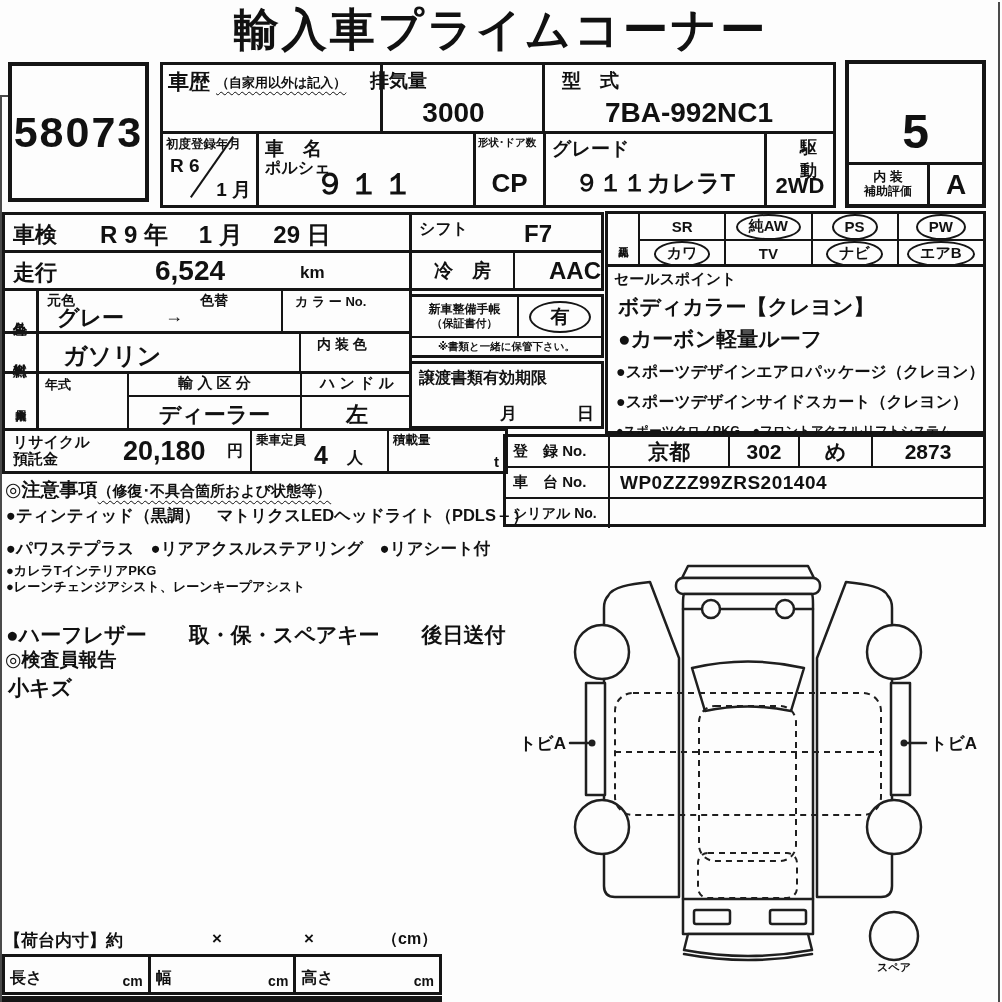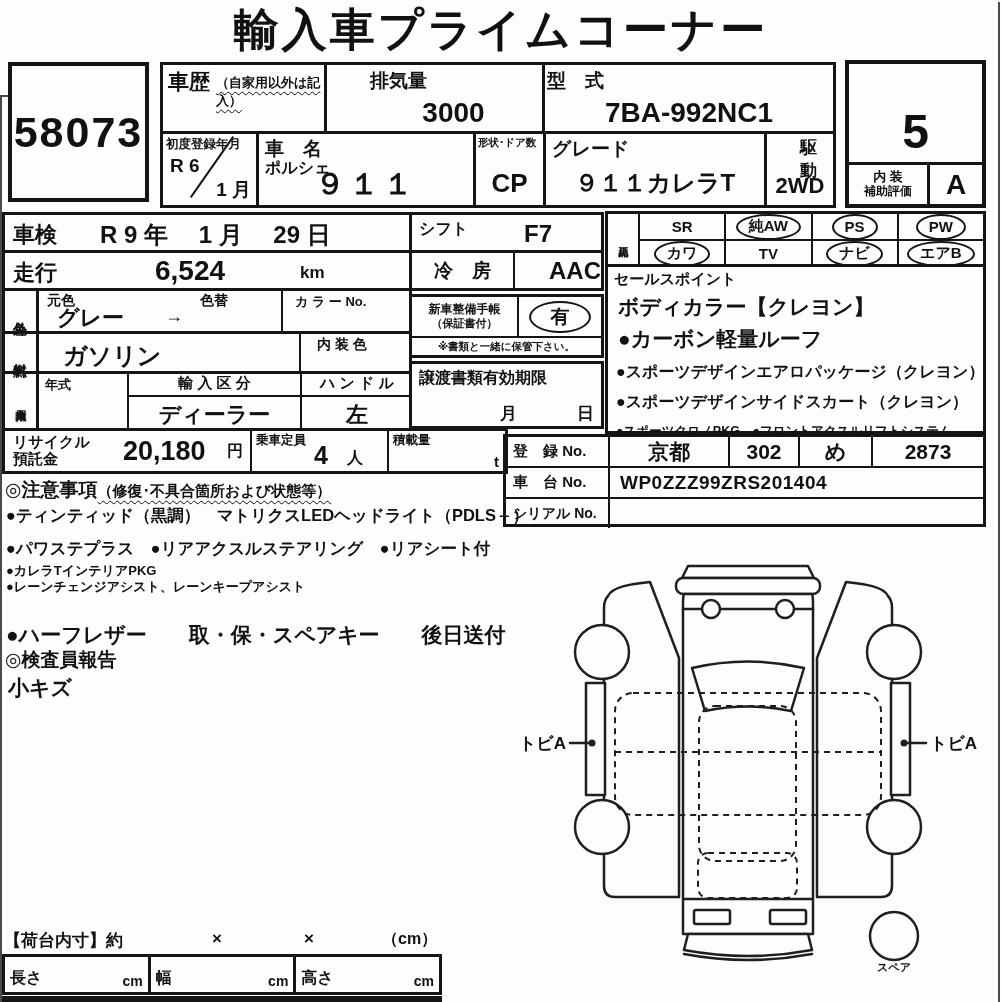--- a/index.html
+++ b/index.html
@@ -67,30 +67,30 @@
   <div class="abs edge" style="left:998px;top:2px;width:2px;height:1000px;"></div>
 
   <div class="abs title">輸入車プライムコーナー</div>
 
   <div class="abs b4 center" style="left:8px;top:62px;width:141px;height:140px;">
     <span class="lot-num">58073</span>
   </div>
 
   <div class="abs b3" style="left:160px;top:62px;width:676px;height:146px;">
 
-    <div class="cell" style="left:0;top:0;width:164px;height:66px;border-right:3px solid #151515;padding-left:36px;">
+    <div class="cell" style="left:0;top:0;width:220px;height:66px;border-right:3px solid #151515;padding-left:36px;">
       <span class="lb" style="position:absolute;left:5px;top:3px;font-size:21px;">車歴</span>
       <span class="lb wavy" style="position:absolute;left:53px;top:9px;font-size:13px;">（自家用以外は記入）</span>
     </div>
     <div class="cell" style="left:202px;top:0;width:180px;height:66px;border-right:3px solid #151515;">
       <span class="lb" style="position:absolute;left:5px;top:3px;font-size:19px;">排気量</span>
       <span class="lb" style="position:absolute;left:0;right:0;bottom:2px;text-align:center;font-size:28px;">3000</span>
     </div>
     <div class="cell" style="left:382px;top:0;width:288px;height:66px;">
-      <span class="lb" style="position:absolute;left:2px;top:3px;font-size:19px;">型　式</span>
+      <span class="lb" style="position:absolute;left:17px;top:3px;font-size:19px;">型　式</span>
       <span class="lb" style="position:absolute;left:0;right:0;bottom:2px;text-align:center;font-size:28px;">7BA-992NC1</span>
     </div>
 
     <div class="cell" style="left:0;top:66px;width:670px;height:74px;border-top:3px solid #151515;">
       <div class="cell" style="left:0;top:0;width:96px;height:71px;border-right:3px solid #151515;">
         <span class="lb nowrap" style="position:absolute;left:3px;top:2px;font-size:12.5px;">初度登録年月</span>
         <div style="position:absolute;left:12px;top:32px;width:74px;border-top:2.5px solid #151515;transform:rotate(-55deg);"></div>
         <span class="lb" style="position:absolute;left:7px;top:21px;font-size:19px;">R 6</span>
         <span class="lb" style="position:absolute;right:5px;bottom:2px;font-size:19px;">1 月</span>
       </div>

